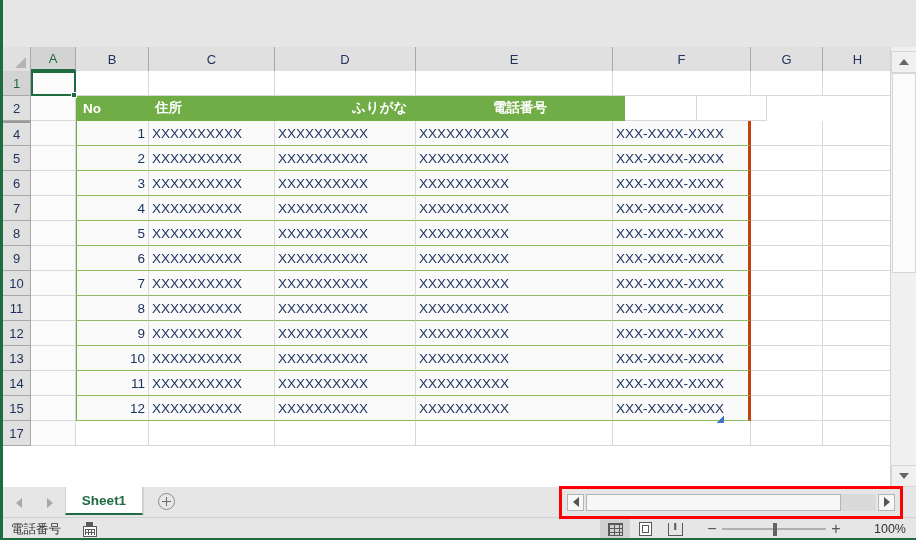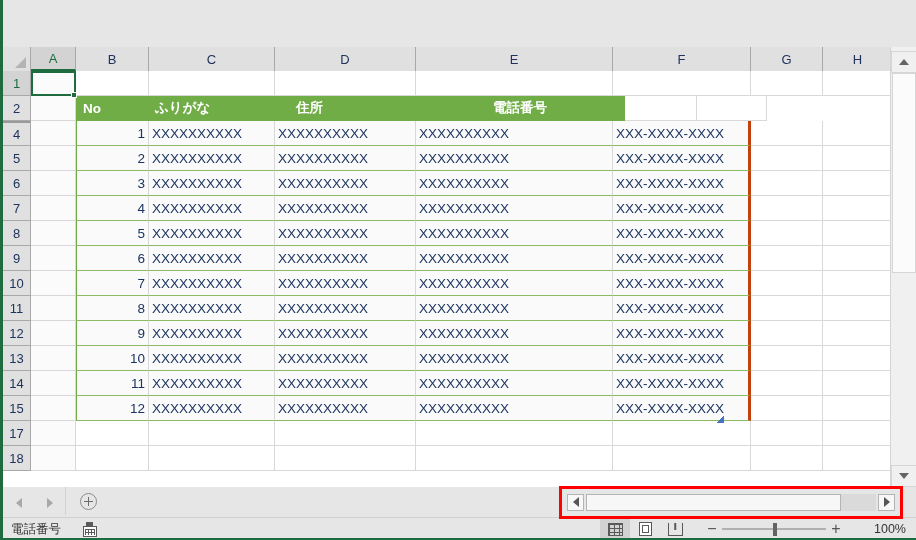--- a/index.html
+++ b/index.html
@@ -425,22 +425,22 @@
           <div class="cell" style="width:72px"></div>
           <div class="cell" style="width:70px"></div>
         </div>
       </div>
 
       <div class="row">
         <div class="rh">2</div>
         <div class="cells">
           <div class="cell a" style="width:45px"></div>
           <div class="cell hdr firstcol" style="width:73px">No</div>
+          <div class="cell hdr" style="width:197px">住所</div>
           <div class="cell hdr" style="width:141px">ふりがな</div>
-          <div class="cell hdr" style="width:197px">住所</div>
           <div class="cell hdr lastcol" style="width:138px">電話番号</div>
           <div class="cell" style="width:72px"></div>
           <div class="cell" style="width:70px"></div>
         </div>
       </div>
 
       <div id="data-rows">
           <div class="row">
             <div class="rh hidebreak">4</div>
             <div class="cells">
@@ -606,33 +606,20 @@
               <div class="cell a" style="width: 45px;"></div>
               <div class="cell" style="width: 73px;"></div>
               <div class="cell" style="width: 126px;"></div>
               <div class="cell" style="width: 141px;"></div>
               <div class="cell" style="width: 197px;"></div>
               <div class="cell" style="width: 138px;"></div>
               <div class="cell" style="width: 72px;"></div>
               <div class="cell" style="width: 70px;"></div>
             </div>
           </div>
-          <div class="row">
-            <div class="rh">18</div>
-            <div class="cells">
-              <div class="cell a" style="width: 45px;"></div>
-              <div class="cell" style="width: 73px;"></div>
-              <div class="cell" style="width: 126px;"></div>
-              <div class="cell" style="width: 141px;"></div>
-              <div class="cell" style="width: 197px;"></div>
-              <div class="cell" style="width: 138px;"></div>
-              <div class="cell" style="width: 72px;"></div>
-              <div class="cell" style="width: 70px;"></div>
-            </div>
-          </div>
         </div>
 
       <div class="sel-overlay" style="left:28px; top:0px; width:45px; height:25px;"></div>
       <div class="fill-handle" style="left:68px; top:21px;"></div>
 
       <div class="table-resize-handle" style="left:714px; top:345px;"></div>
     </div>
   </div>
 
   <div class="vscroll">
@@ -645,20 +632,21 @@
     <div class="vs-btn bottom">
       <span class="arrow-dn"></span>
     </div>
   </div>
 
   <div class="tabbar">
     <div class="tab-nav">
       <span class="nav-a l"></span>
       <span class="nav-a r"></span>
     </div>
+    <div class="sheet-tab">Sheet1</div>
     <div class="add-sheet">
       <span class="plus-circle"></span>
     </div>
   </div>
 
   <div class="hscroll-zone">
     <div class="hs-btn">
       <span class="arrow-lt"></span>
     </div>
     <div class="hs-track">

